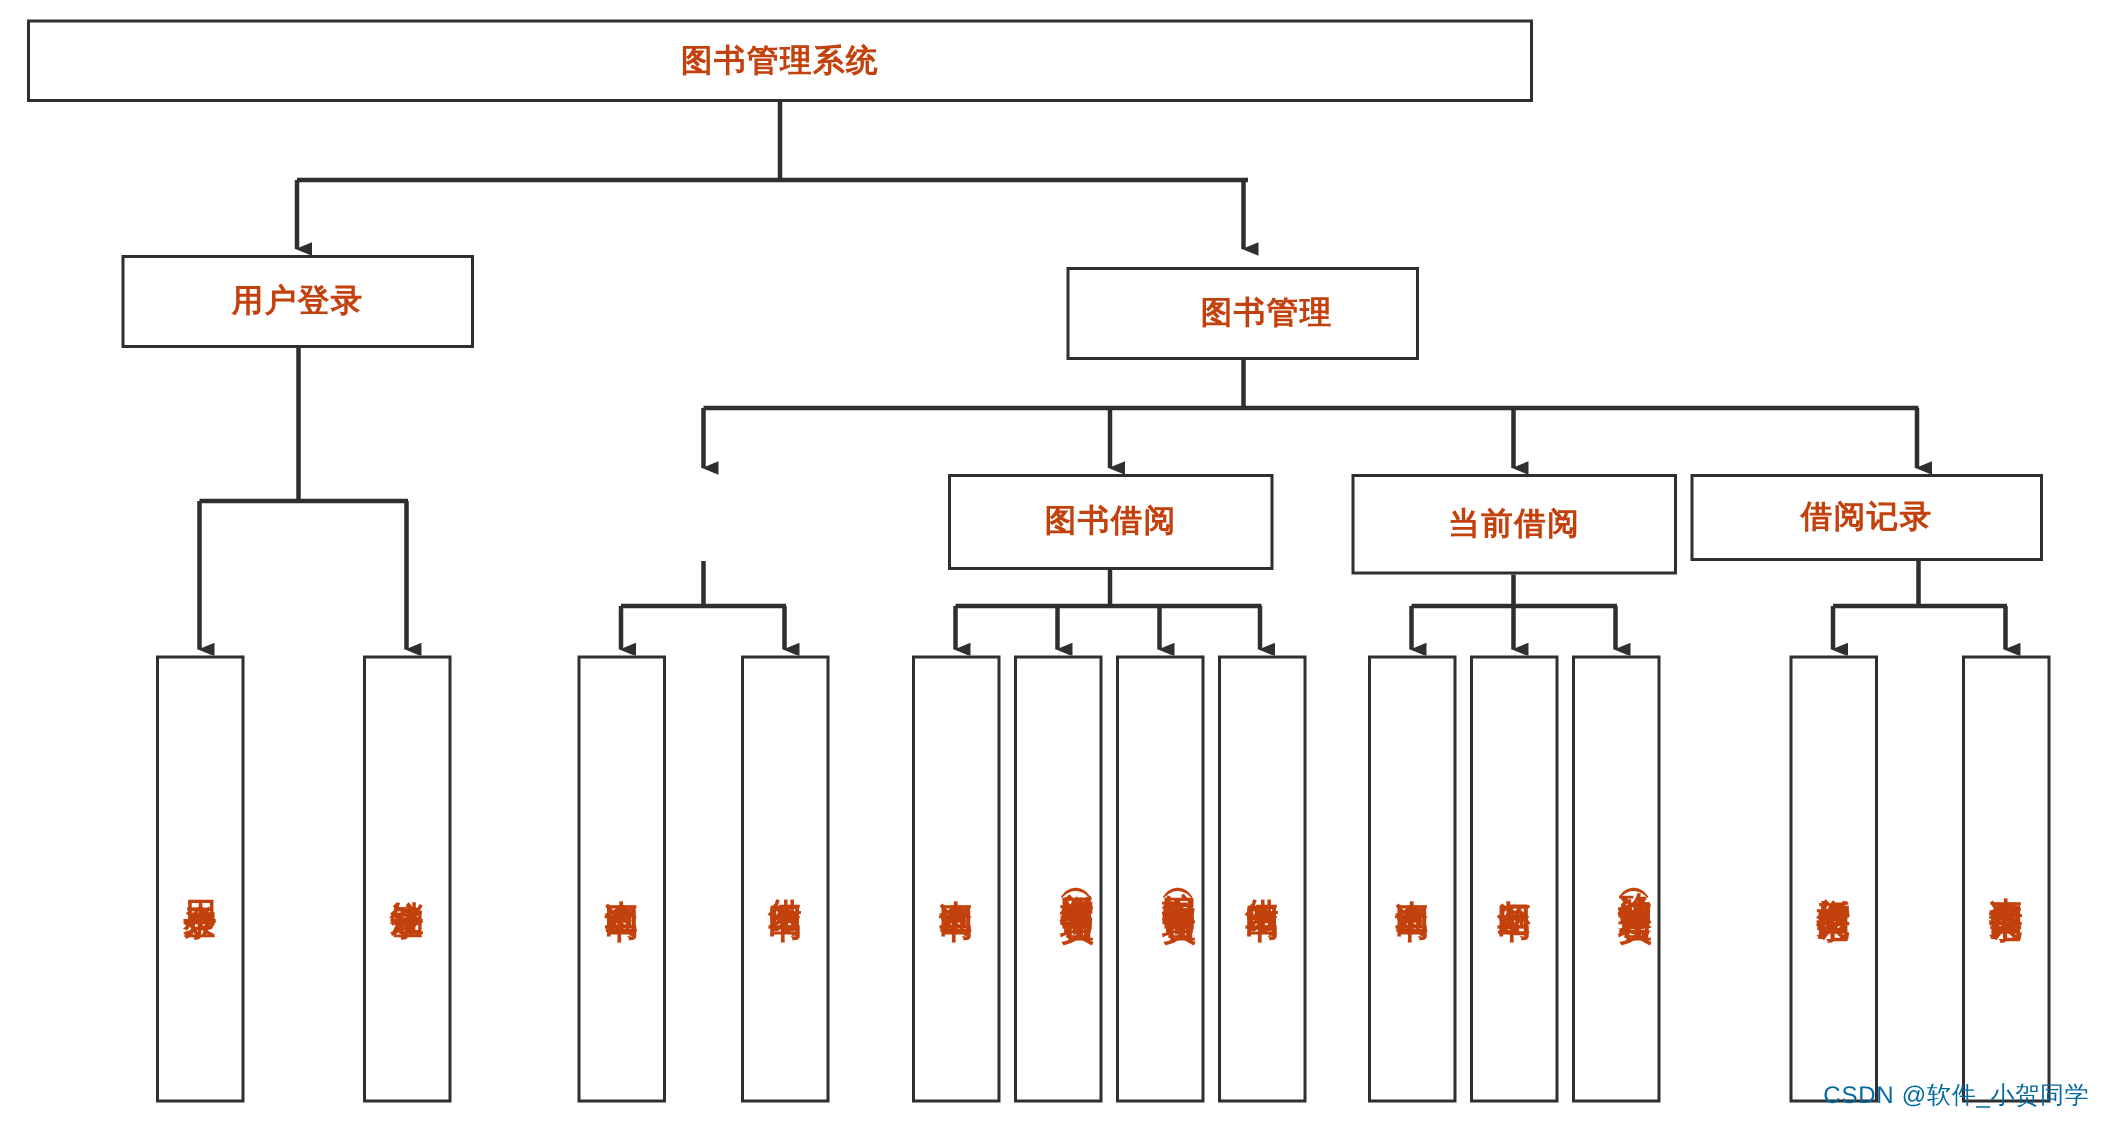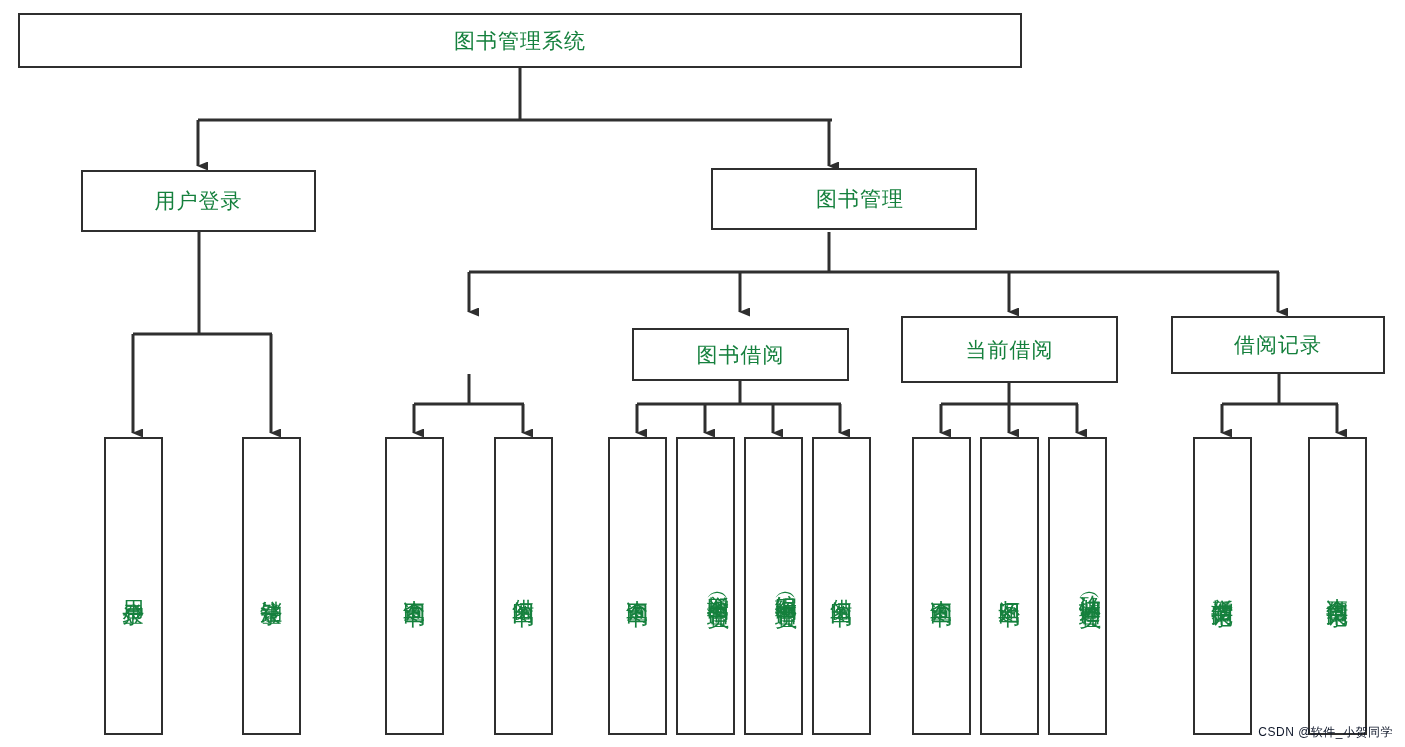--- a/index.html
+++ b/index.html
@@ -27,22 +27,23 @@
     height: 747px;
   }
   .node {
     position: absolute;
     box-sizing: border-box;
     background: #ffffff;
     border: 2.5px solid #2f2f2f;
     display: flex;
     align-items: center;
     justify-content: center;
-    color: #15803d;
+    color: #c2410c;
     z-index: 2;
+    font-weight: bold;
   }
   .node.horizontal {
     font-size: 21px;
     letter-spacing: 1px;
     line-height: 1.2;
   }
   .node.vertical {
     writing-mode: vertical-rl;
     text-orientation: upright;
     font-size: 22px;
@@ -53,22 +54,22 @@
     padding: 4px 0;
     white-space: nowrap;
   }
   .node.vertical.top-aligned {
     align-items: flex-start;
   }
   .watermark {
     position: absolute;
     right: 12px;
     bottom: 6px;
-    font-size: 12px;
-    color: #0f172a;
+    font-size: 16px;
+    color: #0369a1;
     letter-spacing: 0.5px;
     z-index: 3;
     white-space: nowrap;
     pointer-events: none;
     text-align: right;
   }
 </style>
 </head>
 <body>
 
@@ -124,31 +125,31 @@
     </g>
   </svg>
 
   <div class="node horizontal" style="left:18px; top:13px; width:1004px; height:55px;">
     <span>图书管理系统</span>
   </div>
 
   <div class="node horizontal" style="left:81px; top:170px; width:235px; height:62px;">
     <span>用户登录</span>
   </div>
-  <div class="node horizontal" style="left:711px; top:168px; width:266px; height:62px;padding-left:32px;">
+  <div class="node horizontal" style="left:711px; top:178px; width:235px; height:62px;padding-left:32px;">
     <span>图书管理</span>
   </div>
 
-  <div class="node horizontal" style="left:632px; top:328px; width:217px; height:53px;text-align:right;">
+  <div class="node horizontal" style="left:632px; top:316px; width:217px; height:64px;text-align:right;">
     <span>图书借阅</span>
   </div>
   <div class="node horizontal" style="left:901px; top:316px; width:217px; height:67px;">
     <span>当前借阅</span>
   </div>
-  <div class="node horizontal" style="left:1171px; top:316px; width:214px; height:58px;align-items:center;">
+  <div class="node horizontal" style="left:1127px; top:316px; width:235px; height:58px;align-items:center;">
     <span>借阅记录</span>
   </div>
 
   <div class="node vertical" style="left:104px; top:437px; width:59px; height:298px;">
     <span>用户登录</span>
   </div>
   <div class="node vertical" style="left:242px; top:437px; width:59px; height:298px;">
     <span>注销登录</span>
   </div>
 

